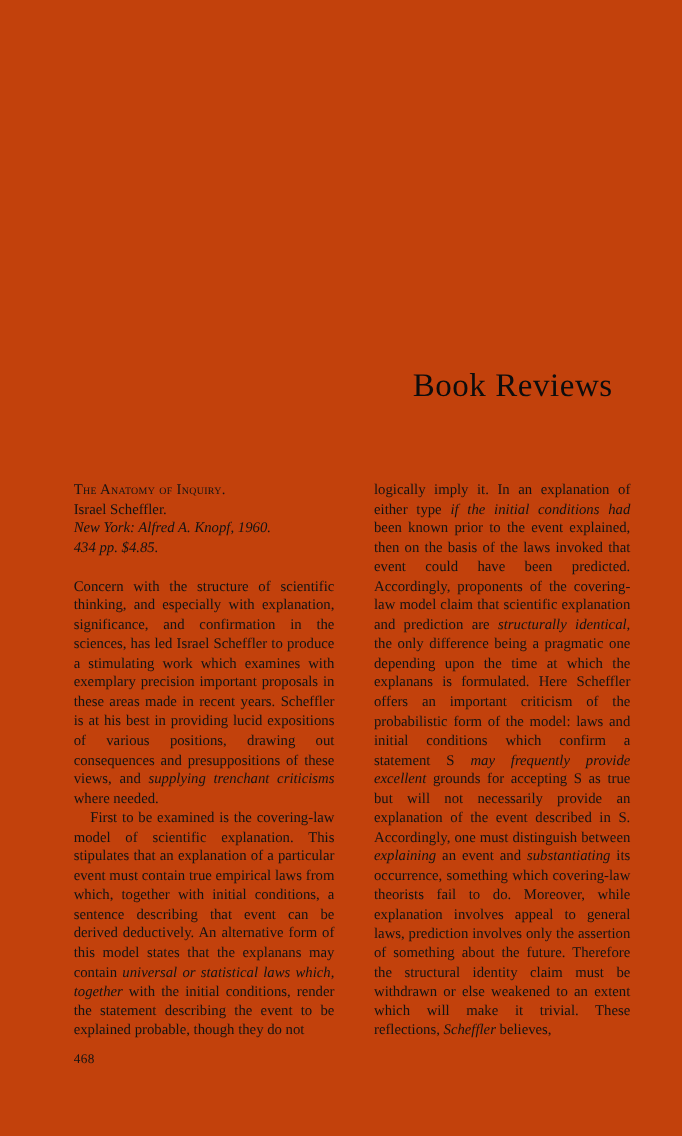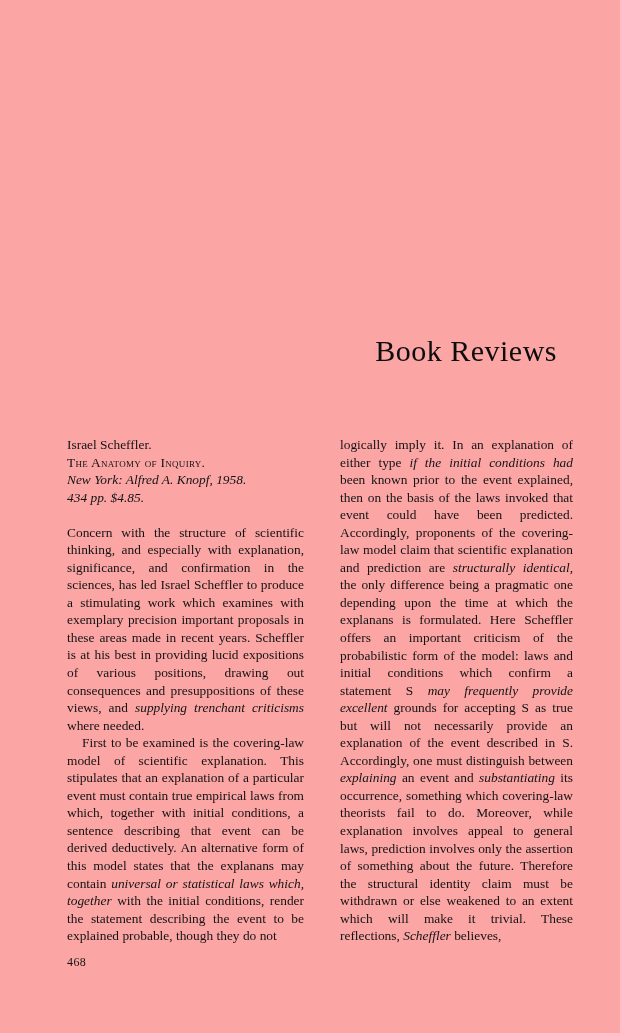--- a/index.html
+++ b/index.html
@@ -81,30 +81,30 @@
   #grain {
     position: absolute;
     inset: 0;
     pointer-events: none;
     background: transparent;
   }
 </style>
 </head>
 <body>
 
-<div id="page" style="background: #fca5a5; color: rgb(19, 19, 19);">
+<div id="page" style="background: #c2410c; color: rgb(19, 19, 19);">
 
   <div id="section-title">Book Reviews</div>
 
   <div class="column" id="col-left">
 
     <div class="cite">
+      <span class="line smallcaps">The Anatomy of Inquiry.</span>
       <span class="line">Israel Scheffler.</span>
-      <span class="line smallcaps">The Anatomy of Inquiry.</span>
-      <span class="line ital">New York: Alfred A. Knopf, 1958.</span>
+      <span class="line ital">New York: Alfred A. Knopf, 1960.</span>
       <span class="line ital">434 pp. $4.85.</span>
     </div>
 
     <div>
         <p class="body"><span>Concern with the structure of scientific thinking, and especially with explanation, significance, and confirmation in the sciences, has led Israel Scheffler to produce a stimulating work which examines with exemplary precision important proposals in these areas made in recent years. Scheffler is at his best in providing lucid expositions of various positions, drawing out consequences and presuppositions of these views, and </span><span class="ital">supplying trenchant criticisms</span><span> where needed.</span></p>
         <p class="body"><span>First to be examined is the covering-law model of scientific explanation. This stipulates that an explanation of a particular event must contain true empirical laws from which, together with initial conditions, a sentence describing that event can be derived deductively. An alternative form of this model states that the explanans may contain </span><span class="ital">universal or statistical laws which, together</span><span> with the initial conditions, render the statement describing the event to be explained probable, though they do not</span></p>
       </div>
   </div>
 
   <div class="column" id="col-right">

